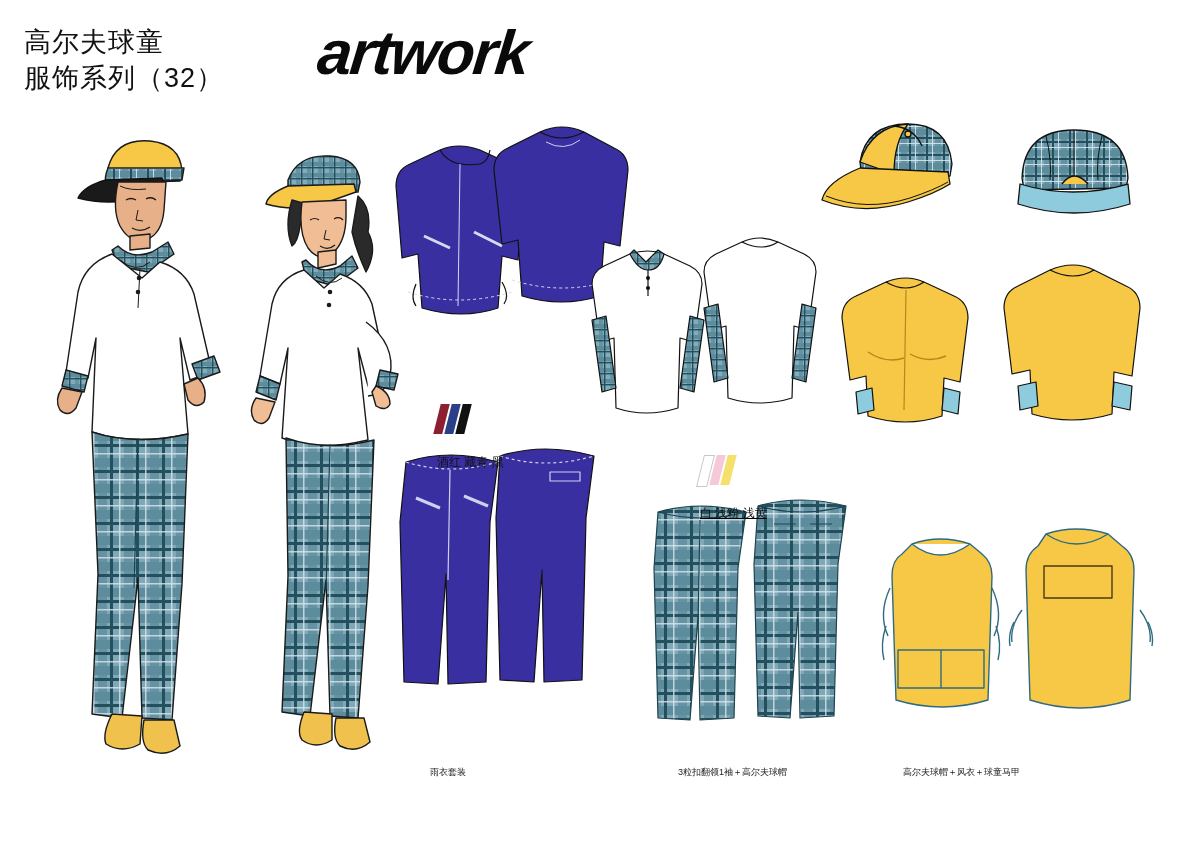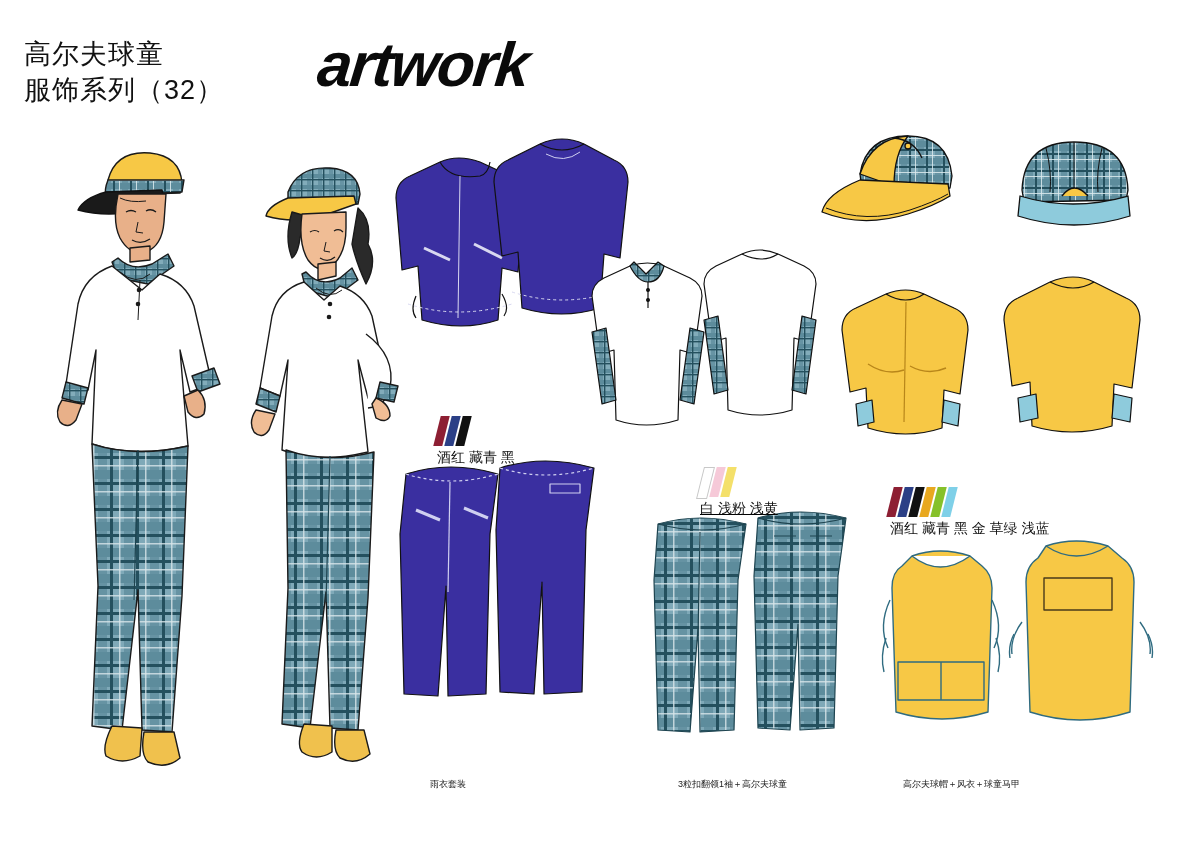--- a/index.html
+++ b/index.html
@@ -3,21 +3,21 @@
 <meta charset="utf-8">
 <style>
   html,body{margin:0;padding:0;}
   body{
     width:1190px;height:842px;
     background:#ffffff;
     font-family:"Liberation Sans", sans-serif;
     overflow:hidden;
     position:relative;
   }
-  #board{position:absolute;left:0;top:12px;width:1190px;height:618px;}
+  #board{position:absolute;left:0;top:0;width:1190px;height:618px;}
 
   
   .title-cn{
     position:absolute;left:24px;top:24px;
     font-family:"Liberation Sans", sans-serif;
     font-size:27px;line-height:36px;color:#111;
     letter-spacing:1px;white-space:pre-line;font-weight:400;
   }
   .artwork{
     position:absolute;left:318px;top:22px;
@@ -31,21 +31,21 @@
   .caption{
     position:absolute;
     font-size:9px;color:#1a1a1a;
     text-align:right;white-space:nowrap;
   }
 
   
   .swatch-group{position:absolute;}
   .chips{display:flex;height:30px;align-items:flex-start;}
   .chip{width:9px;height:30px;transform:skewX(-14deg);margin-right:2px;}
-  .chip-label{font-size:14px;color:#111;margin-top:3px;text-align:right;white-space:nowrap;}
+  .chip-label{font-size:12px;color:#111;margin-top:20px;text-align:right;white-space:nowrap;}
 
   
   .fig{position:absolute;}
   svg{display:block;overflow:visible;}
 </style>
 </head>
 <body>
 
 <div id="board">
 
@@ -336,29 +336,18 @@
 
   <div class="swatch-group" style="left:700px;top:455px;text-decoration:underline;">
     <div class="chips">
       <div class="chip" style="background:#ffffff;border:1px solid #c8c8c8"></div>
       <div class="chip" style="background:#f6c9d8"></div>
       <div class="chip" style="background:#f4e06a"></div>
     </div>
     <div class="chip-label">白 浅粉 浅黄</div>
   </div>
 
-  <div class="swatch-group" style="left:890px;top:475px;">
-    <div class="chips">
-      <div class="chip" style="background:#8d1f33"></div>
-      <div class="chip" style="background:#2b3f86"></div>
-      <div class="chip" style="background:#111111"></div>
-      <div class="chip" style="background:#e8a81f"></div>
-      <div class="chip" style="background:#86c12a"></div>
-      <div class="chip" style="background:#7fd0e8"></div>
-    </div>
-    <div class="chip-label">酒红 藏青 黑 金 草绿 浅蓝</div>
-  </div>
 
   <div class="caption" style="left:430px;top:766px;">雨衣套装</div>
-  <div class="caption" style="left:678px;top:766px;">3粒扣翻领1袖＋高尔夫球童</div>
+  <div class="caption" style="left:678px;top:766px;">3粒扣翻领1袖＋高尔夫球帽</div>
   <div class="caption" style="left:903px;top:766px;">高尔夫球帽＋风衣＋球童马甲</div>
 
 </div>
 
 </body></html>

